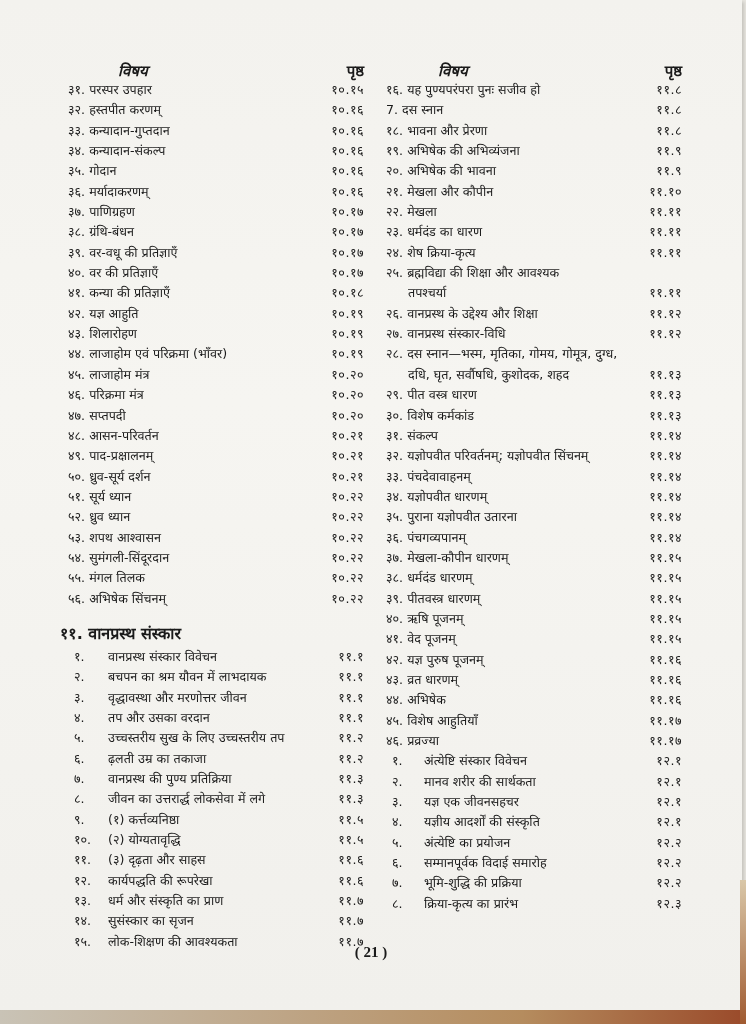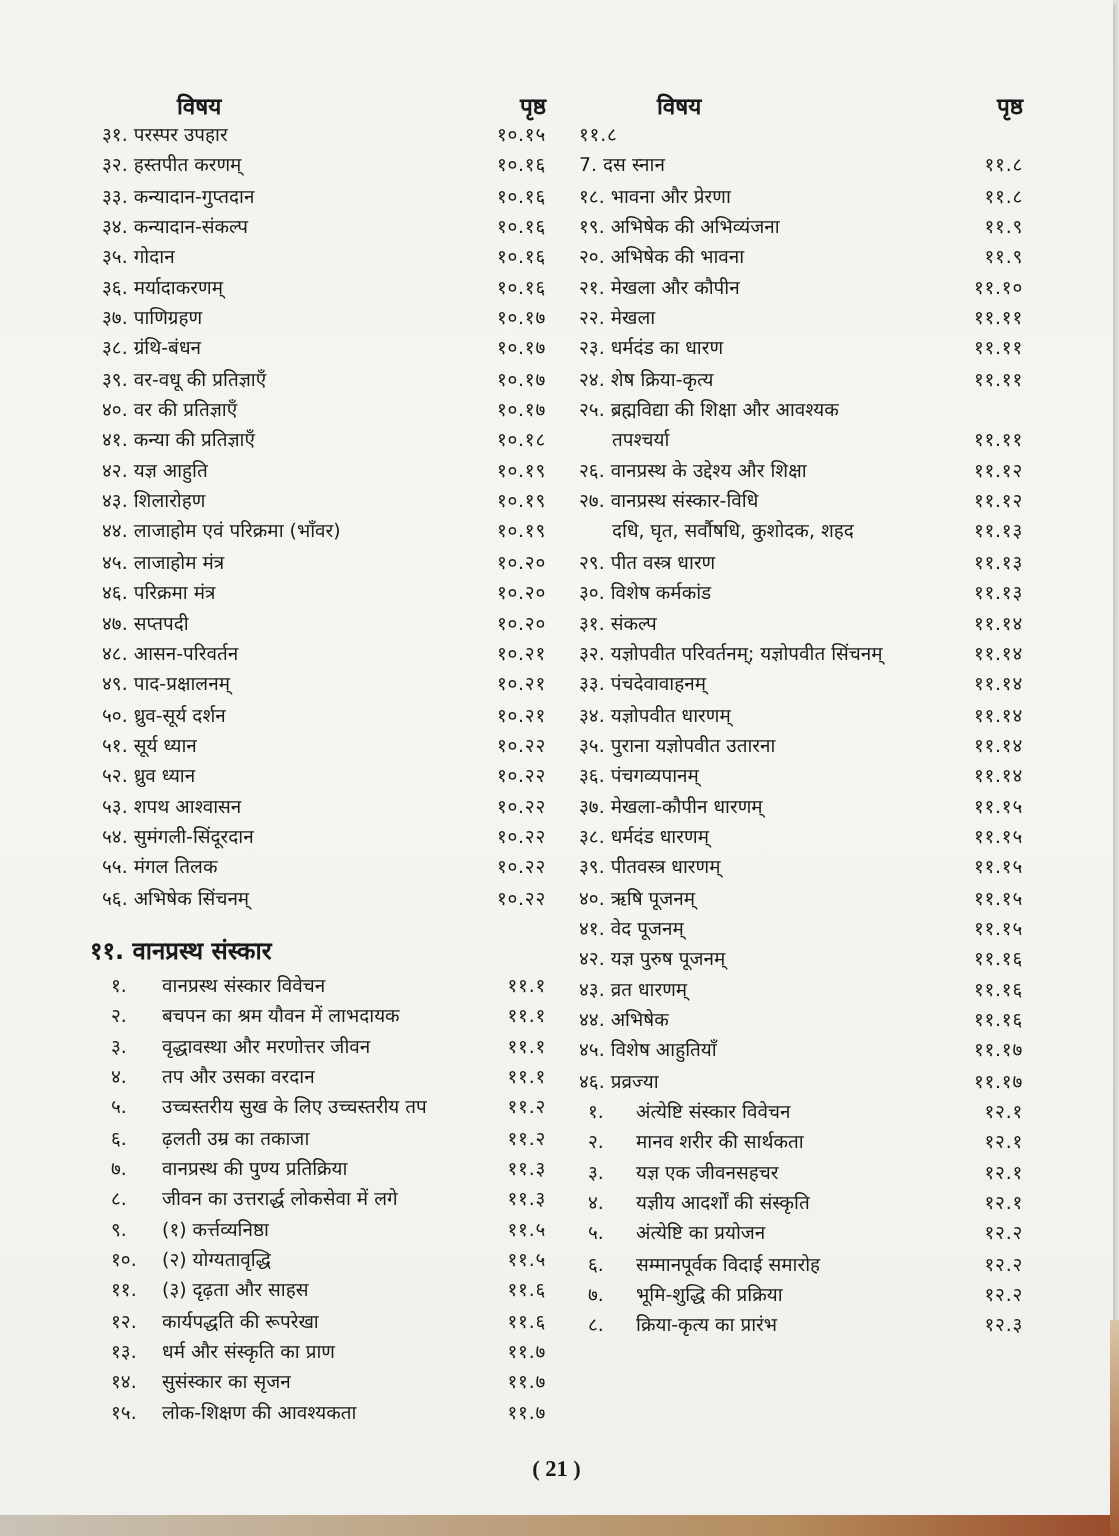--- a/index.html
+++ b/index.html
@@ -23,38 +23,38 @@
     position:absolute; left:740px; top:880px; width:6px; height:144px;
     background:linear-gradient(180deg,#d9c7a8,#a05a30);
   }
   .col { position:absolute; top:58px; }
   .col.left { left:68px; width:296px; }
   .col.right { left:386px; width:296px; }
   .head {
     display:flex; justify-content:space-between; align-items:flex-end;
     height:22px; font-weight:bold; font-size:15px;
   }
-  .head .subj { padding-left:52px; }
+  .head .subj { padding-left:52px;font-style:italic; }
   .left .head .subj { padding-left:50px; }
   .row {
     display:flex; justify-content:space-between; align-items:baseline;
     font-size:12.6px; line-height:20.35px; height:20.35px; white-space:nowrap;
   }
   .row .txt { overflow:visible; }
   .row .pg { font-size:12.6px; letter-spacing:0.5px; }
   .cont { padding-left:22px; }
   .sec {
     font-size:16px; font-weight:bold; line-height:26px; height:26px; margin-top:3px;
   }
   .left .sec { margin-left:-8px; margin-top:12px; }
   .sub .row .num { display:inline-block; width:28px; }
   .sub .row { padding-left:6px; }
   .left .sub .row .num { width:30px; }
   .footer {
-    position:absolute; top:972px; left:0; width:742px; text-align:center;
+    position:absolute; top:944px; left:0; width:742px; text-align:center;
     font-family:"Liberation Serif", serif; font-weight:bold; font-size:15px;
   }
 </style>
 </head>
 <body>
 
 <div class="page">
 
   <div class="col left">
     <div class="head">
@@ -232,20 +232,21 @@
       </div>
   </div>
 
   <div class="col right">
     <div class="head">
       <span class="subj">विषय</span>
       <span>पृष्ठ</span>
     </div>
     <div id="right-items">
         <div class="row">
+          <span class="txt"><span class="num">१६.</span> <span>यह पुण्यपरंपरा पुनः सजीव हो</span></span>
           <span class="pg">११.८</span>
         </div>
         <div class="row">
           <span class="txt"><span class="num">7.</span> <span>दस स्नान</span></span>
           <span class="pg">११.८</span>
         </div>
         <div class="row">
           <span class="txt"><span class="num">१८.</span> <span>भावना और प्रेरणा</span></span>
           <span class="pg">११.८</span>
         </div>
@@ -280,20 +281,23 @@
           <span class="txt cont">तपश्चर्या</span>
           <span class="pg">११.११</span>
         </div>
         <div class="row">
           <span class="txt"><span class="num">२६.</span> <span>वानप्रस्थ के उद्देश्य और शिक्षा</span></span>
           <span class="pg">११.१२</span>
         </div>
         <div class="row">
           <span class="txt"><span class="num">२७.</span> <span>वानप्रस्थ संस्कार-विधि</span></span>
           <span class="pg">११.१२</span>
+        </div>
+        <div class="row">
+          <span class="txt"><span class="num">२८.</span> <span>दस स्नान—भस्म, मृतिका, गोमय, गोमूत्र, दुग्ध,</span></span>
         </div>
         <div class="row">
           <span class="txt cont">दधि, घृत, सर्वौषधि, कुशोदक, शहद</span>
           <span class="pg">११.१३</span>
         </div>
         <div class="row">
           <span class="txt"><span class="num">२९.</span> <span>पीत वस्त्र धारण</span></span>
           <span class="pg">११.१३</span>
         </div>
         <div class="row">

